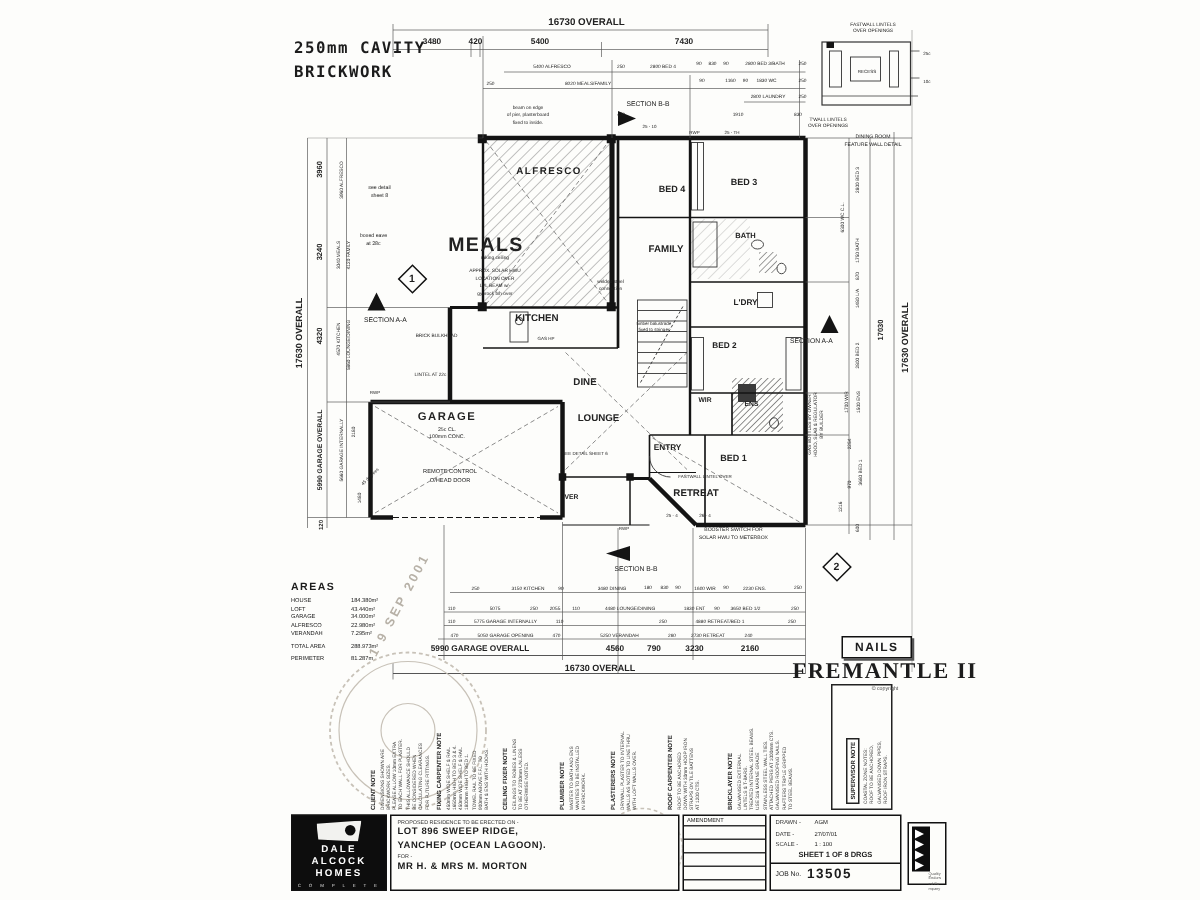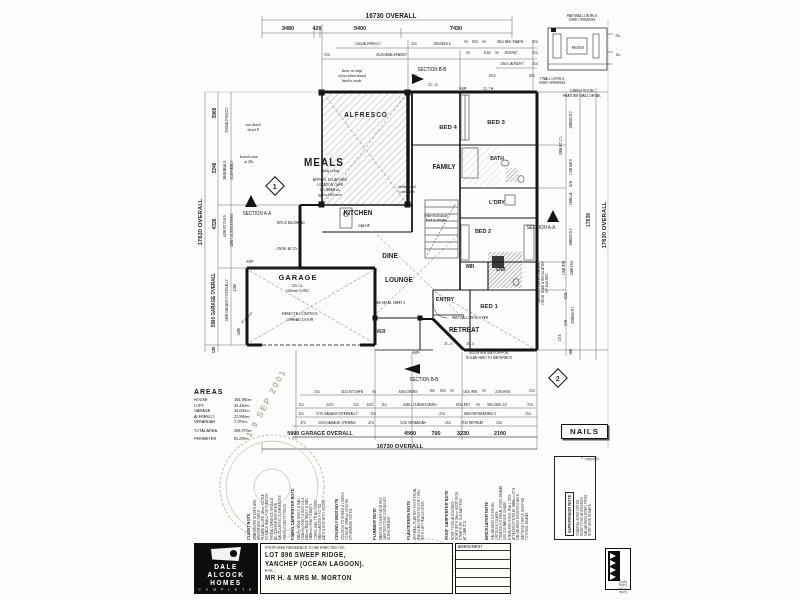--- a/index.html
+++ b/index.html
@@ -221,26 +221,30 @@
 
     <g stroke="#c8c2b8" fill="none">
       <circle cx="272" cy="487" r="52" stroke-width="1.2" stroke-dasharray="2.5 2"></circle>
       <circle cx="272" cy="487" r="46" stroke-width="0.8"></circle>
       <circle cx="272" cy="487" r="18" stroke-width="0.8"></circle>
       <circle cx="428" cy="566" r="27" stroke-width="1" stroke-dasharray="2.5 2"></circle>
       <circle cx="428" cy="566" r="22" stroke-width="0.7"></circle>
     </g>
   </svg>
 
+  <div class="hdr">
+    <div>250mm CAVITY</div>
+    <div>BRICKWORK</div>
+  </div>
 
   <div>
       <span class="lbl b" style="left: 366px; top: 115px; font-size: 6.5px; transform: translate(-50%, -50%); letter-spacing: 1px;">ALFRESCO</span>
       <span class="lbl b" style="left: 448px; top: 127px; font-size: 6px; transform: translate(-50%, -50%);">BED 4</span>
       <span class="lbl b" style="left: 496px; top: 122px; font-size: 6px; transform: translate(-50%, -50%);">BED 3</span>
-      <span class="lbl b" style="left: 324px; top: 163px; font-size: 10px; transform: translate(-50%, -50%); letter-spacing: 1px;">MEALS</span>
+      <span class="lbl b" style="left: 324px; top: 163px; font-size: 13px; transform: translate(-50%, -50%); letter-spacing: 1px;">MEALS</span>
       <span class="lbl b" style="left: 444px; top: 167px; font-size: 6.5px; transform: translate(-50%, -50%);">FAMILY</span>
       <span class="lbl b" style="left: 358px; top: 213px; font-size: 6.5px; transform: translate(-50%, -50%);">KITCHEN</span>
       <span class="lbl b" style="left: 497px; top: 158px; font-size: 5px; transform: translate(-50%, -50%);">BATH</span>
       <span class="lbl b" style="left: 497px; top: 203px; font-size: 5.5px; transform: translate(-50%, -50%);">L'DRY</span>
       <span class="lbl b" style="left: 483px; top: 232px; font-size: 5.5px; transform: translate(-50%, -50%);">BED 2</span>
       <span class="lbl b" style="left: 390px; top: 256px; font-size: 6.5px; transform: translate(-50%, -50%);">DINE</span>
       <span class="lbl b" style="left: 399px; top: 280px; font-size: 6.5px; transform: translate(-50%, -50%);">LOUNGE</span>
       <span class="lbl b" style="left: 298px; top: 278px; font-size: 7.5px; transform: translate(-50%, -50%); letter-spacing: 1px;">GARAGE</span>
       <span class="lbl b" style="left: 470px; top: 267px; font-size: 4.5px; transform: translate(-50%, -50%);">WIR</span>
       <span class="lbl b" style="left: 501px; top: 270px; font-size: 4.5px; transform: translate(-50%, -50%);">ENS</span>
@@ -490,20 +494,21 @@
         <div class="note-line">STAINLESS STEEL WALL TIES.</div>
         <div class="note-line">ATTACHED PIERS AT 1000mm CTS.</div>
         <div class="note-line">GALVANISED ROOFING NAILS.</div>
         <div class="note-line">RAFTERS TRIPLE GRIPPED</div>
         <div class="note-line">TO STEEL BEAMS.</div>
       </div>
       <div class="note boxed" style="left: 554px; top: 540px; width: 76px;"><div class="note-title">SUPERVISOR NOTE</div><div class="note-line">COASTAL ZONE NOTES:</div><div class="note-line">ROOF TO BE ANCHORED,</div><div class="note-line">GALVANISED DOWN PIPES,</div><div class="note-line">ROOF IRON STRAPS.</div></div>
     </div>
 
   <div class="planbox">NAILS</div>
+  <div class="fremantle">FREMANTLE II</div>
   <div class="copyr">© copyright</div>
 
   <div class="datestamp">1 9 SEP 2001</div>
 
   <div class="tb tb-logo">
     <div class="flag">
         <i></i>
       </div>
     <div class="nm">DALE</div>
     <div class="nm">ALCOCK</div>
@@ -520,20 +525,39 @@
   </div>
 
   <div class="tb tb-amend">
     <div class="ah">AMENDMENT</div>
     <div class="ar"></div>
     <div class="ar"></div>
     <div class="ar"></div>
     <div class="ar"></div>
   </div>
 
+  <div class="tb tb-meta">
+    <div class="mrow">
+        <span class="k">DRAWN -</span>
+        <span>AGM</span>
+      </div>
+    <div class="mrow">
+        <span class="k">DATE -</span>
+        <span>27/07/01</span>
+      </div>
+    <div class="mrow">
+        <span class="k">SCALE -</span>
+        <span>1 : 100</span>
+      </div>
+    <div class="sheet">SHEET 1 OF 8 DRGS</div>
+    <div class="job">
+      <span class="k">JOB No.</span>
+      <span class="v">13505</span>
+    </div>
+  </div>
 
   <div class="tb tb-badge">
     <div class="badge-black">
       <i style="top:2px"></i>
         <i style="top:9px"></i>
         <i style="top:16px"></i>
         <i style="top:23px"></i>
     </div>
     <div class="badge-txt">Quality Endorsed Company</div>
   </div>

